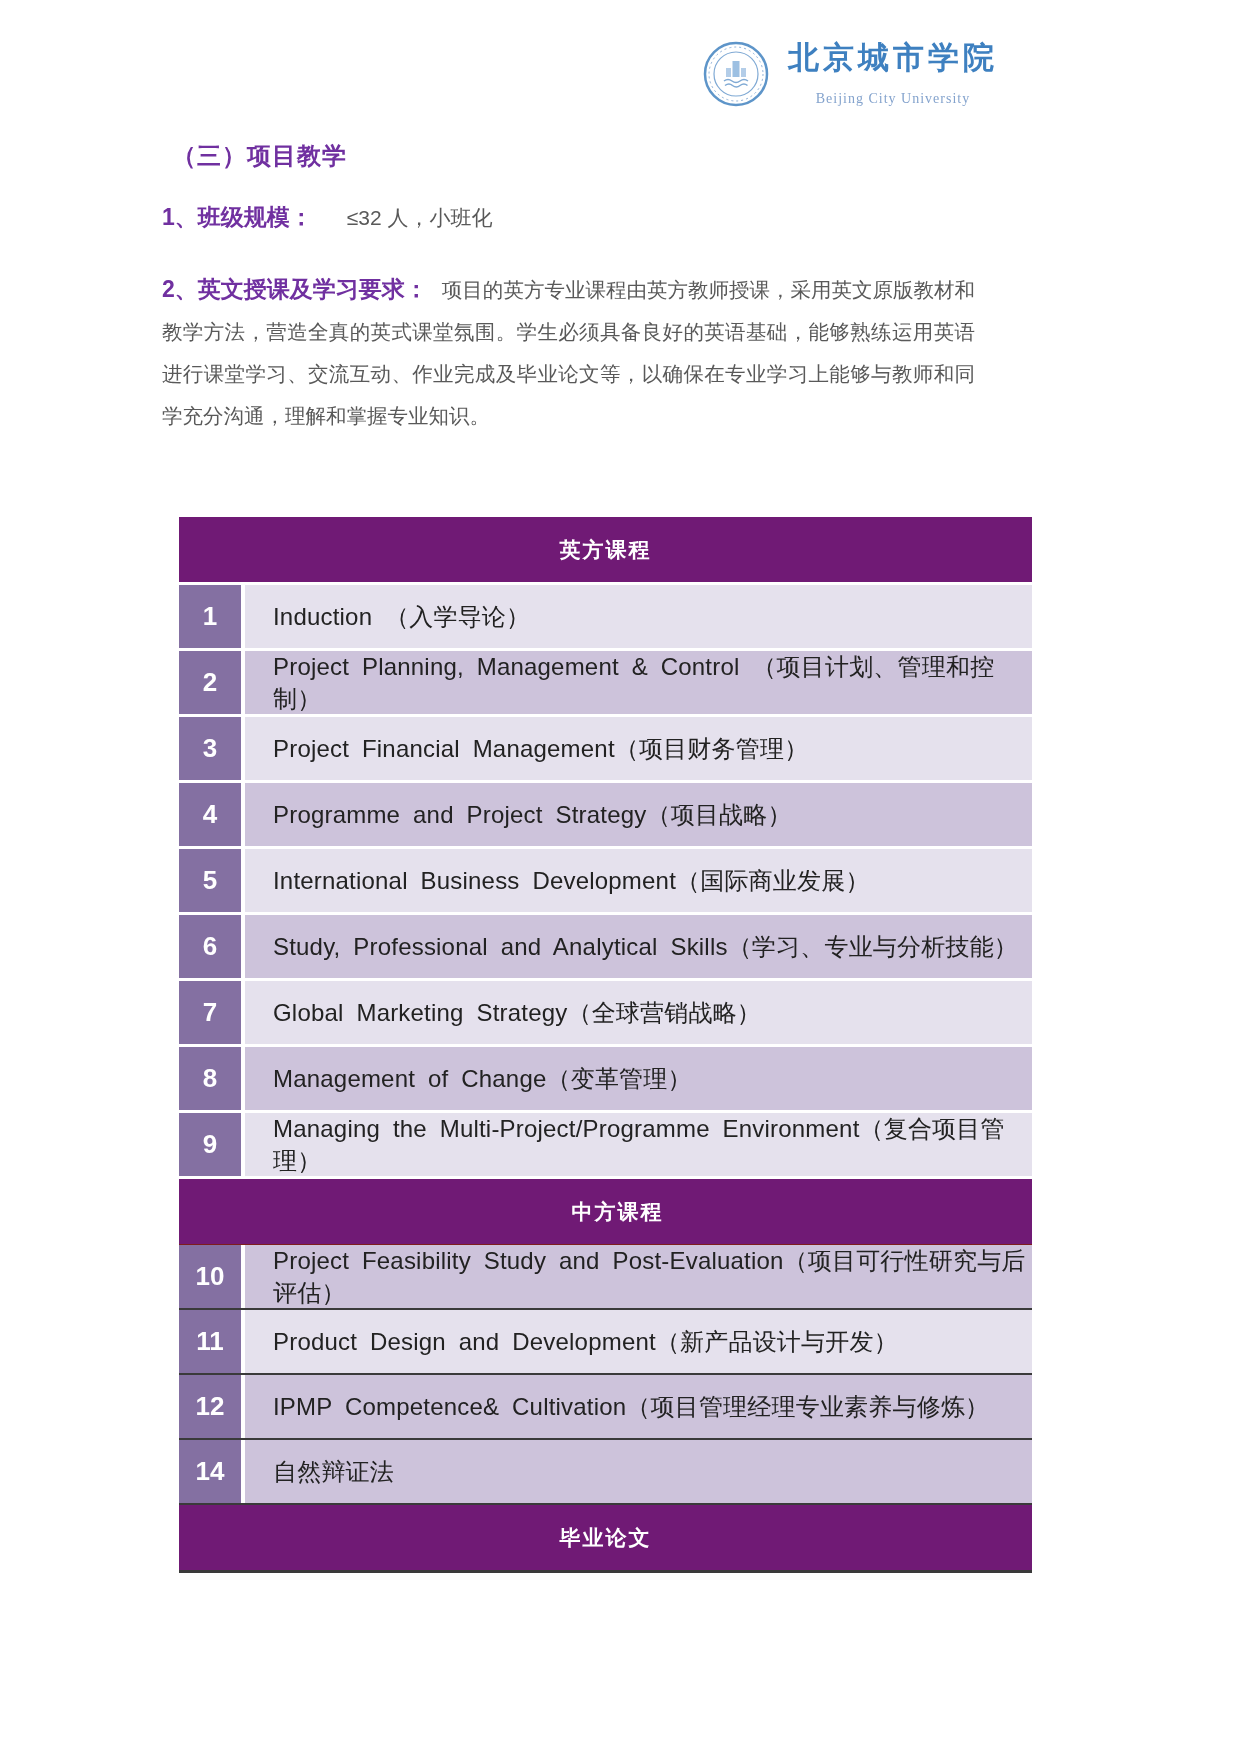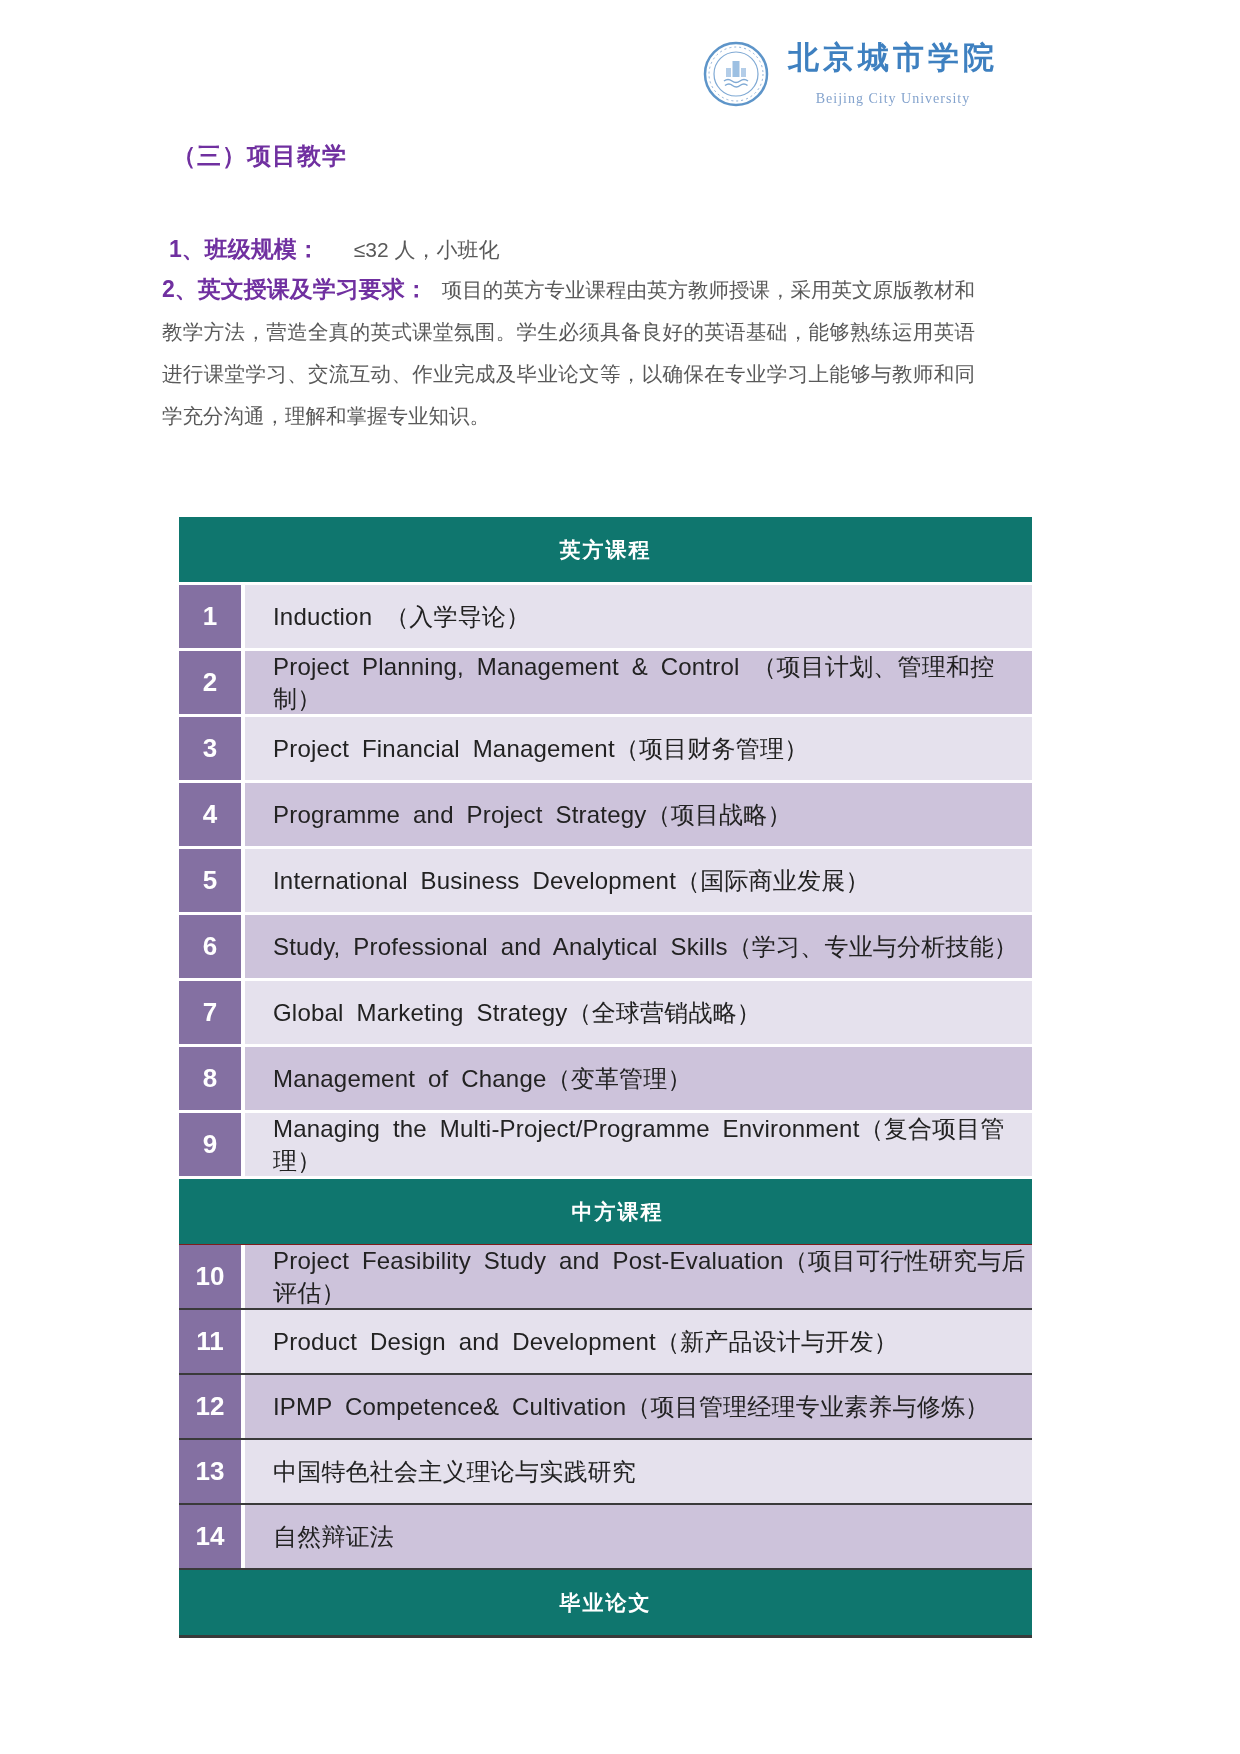--- a/index.html
+++ b/index.html
@@ -18,34 +18,34 @@
   .logo-en{
     font-family:"Liberation Serif", serif;font-size:14px;color:#84a3cd;
     letter-spacing:1px;margin-top:15px;
   }
 
   
   .heading{
     position:absolute;top:140px;left:172px;margin:0;
     font-size:24px;font-weight:bold;color:#7030a0;letter-spacing:1px;
   }
-  .item1{position:absolute;top:202px;left:169px;margin-top:32px;}
+  .item1{position:absolute;top:202px;left:162px;}
   .item1 .lead{font-size:23px;font-weight:bold;color:#7030a0;}
   .item1 .val{font-size:21px;color:#595959;margin-left:34px;}
   .item2{
     position:absolute;top:268px;left:162px;width:813px;margin:0;
     font-size:20.5px;color:#595959;line-height:42px;
     text-align:justify;
   }
   .item2 .lead{font-size:23px;font-weight:bold;color:#7030a0;margin-right:14px;line-height:42px;}
 
   
   .course-table{position:absolute;top:517px;left:179px;width:853px;}
   .section-header{
-    height:65px;background:#0f766e;color:#ffffff;font-weight:bold;
+    height:65px;background:#701a75;color:#ffffff;font-weight:bold;
     font-size:21px;display:flex;align-items:center;justify-content:center;
     letter-spacing:2px;
   }
   .sec-header-1{border-top:3px solid #ffffff;padding-left:24px;}
   .sec-header-2{border-top:2px solid #3a3a3a;border-bottom:3px solid #3a3a3a;}
   .trow{display:flex;height:63px;}
   .sec-0.trow{border-top:3px solid #ffffff;}
   .sec-1.trow{border-top:2px solid #3a3a3a;}
   .sec-1.trow.row-first{border-top:1px solid #7f1d1d;}
   .trow .num{
@@ -136,24 +136,20 @@
         <div class="cell">Project Feasibility Study and Post-Evaluation（项目可行性研究与后评估）</div>
       </div>
       <div class="trow sec-1 light">
         <div class="num">11</div>
         <div class="cell">Product Design and Development（新产品设计与开发）</div>
       </div>
       <div class="trow sec-1 dark">
         <div class="num">12</div>
         <div class="cell">IPMP Competence&amp; Cultivation（项目管理经理专业素养与修炼）</div>
       </div>
-      <div class="trow sec-1 light">
-        <div class="num">13</div>
-        <div class="cell">中国特色社会主义理论与实践研究</div>
-      </div>
       <div class="trow sec-1 dark">
         <div class="num">14</div>
         <div class="cell">自然辩证法</div>
       </div>
       <div class="section-header sec-header-2">毕业论文</div>
     </div>
 
 </div>
 
 </body></html>

